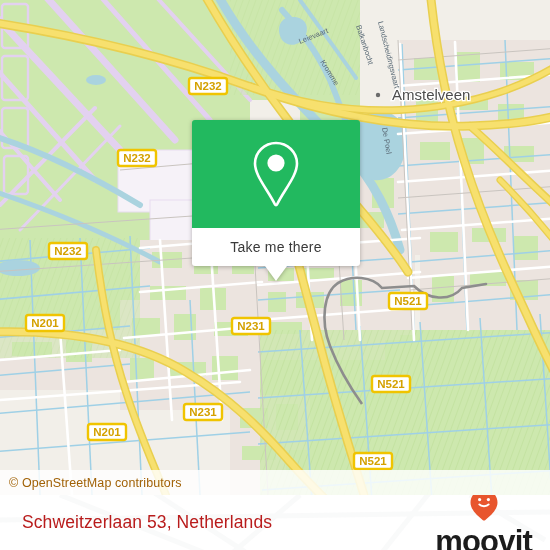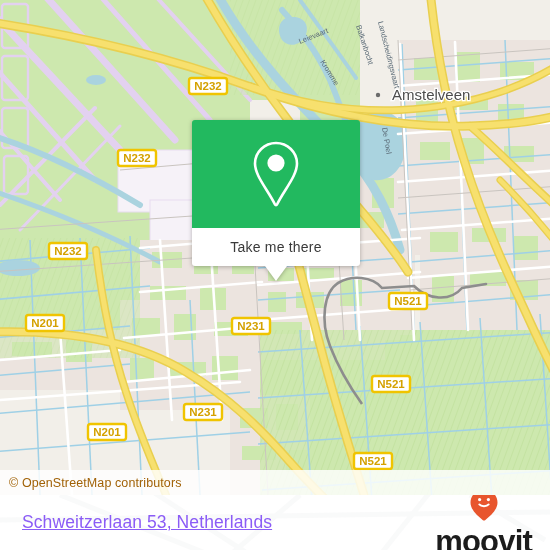--- a/index.html
+++ b/index.html
@@ -53,21 +53,21 @@
   #footer{
     position:absolute;left:0;top:495px;width:550px;height:55px;
     background:#ffffff;overflow:hidden;
   }
   #footer-watermark{position:absolute;left:0;top:-495px;width:550px;height:550px;opacity:0.10;}
   #footer-inner{
     position:relative;z-index:2;width:550px;height:55px;
     display:flex;align-items:center;justify-content:space-between;
     padding:0 18px 0 22px;box-sizing:border-box;
   }
-  #addr{font-size:17.5px;color:#8b5cf6;letter-spacing:0.1px;white-space:nowrap;text-decoration:underline;}
+  #addr{font-size:17.5px;color:#b91c1c;letter-spacing:0.1px;white-space:nowrap;}
   #brand{display:flex;align-items:center;gap:4px;flex-direction:column;}
   #brand-word{font-size:31px;color:#1c1c1c;font-weight:bold;letter-spacing:-0.8px;line-height:1;}
 </style>
 </head>
 <body>
 
 <div id="app">
 
   <div id="map">
     <svg id="mapsvg" viewBox="0 0 550 495">

